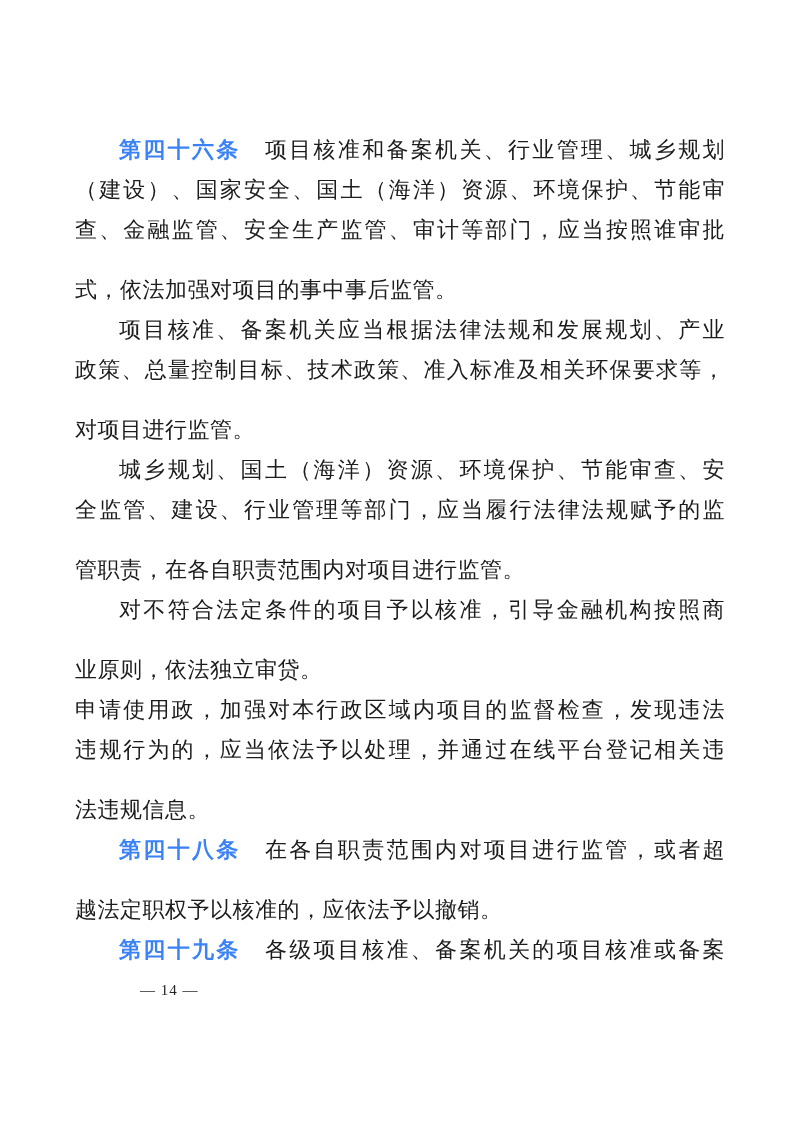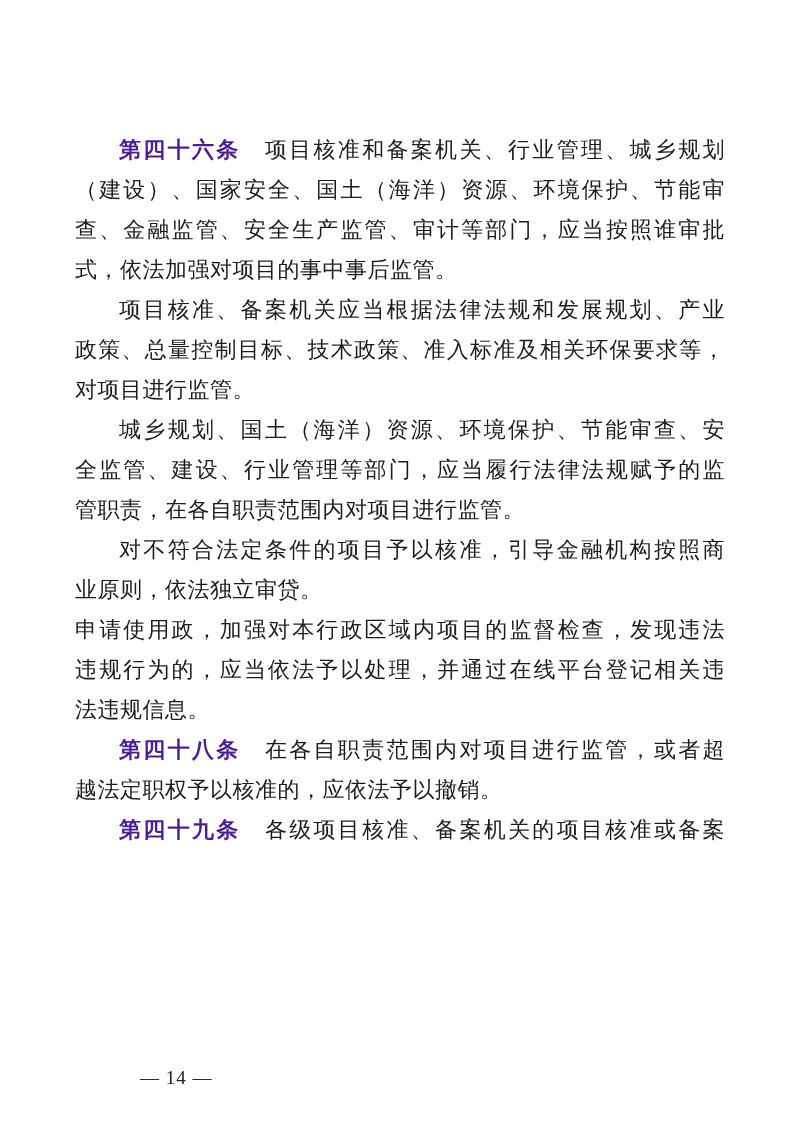--- a/index.html
+++ b/index.html
@@ -31,33 +31,34 @@
     line-height: 40px;
     height: 40px;
     overflow: hidden;
     text-align: justify;
     text-align-last: justify;
     color: #1c1c1c;
     letter-spacing: 0.5px;
   }
   .line.last {
     text-align-last: left;
+    margin-top: 20px;
   }
   .line.indent {
     text-indent: 2em;
   }
   .art {
     font-weight: 700;
-    color: #4c1d95;
+    color: #3b82f6;
   }
   .page-number {
     position: absolute;
     left: 140px;
-    top: 1064px;
-    font-size: 19px;
+    top: 976px;
+    font-size: 15px;
     line-height: 28px;
     color: #222222;
     letter-spacing: 1px;
   }
 </style>
 </head>
 <body>
 
 <div class="page">
 

